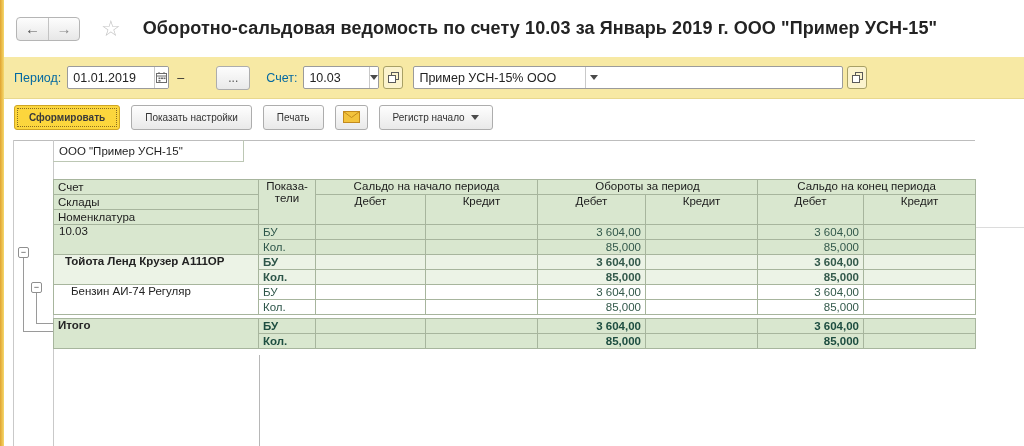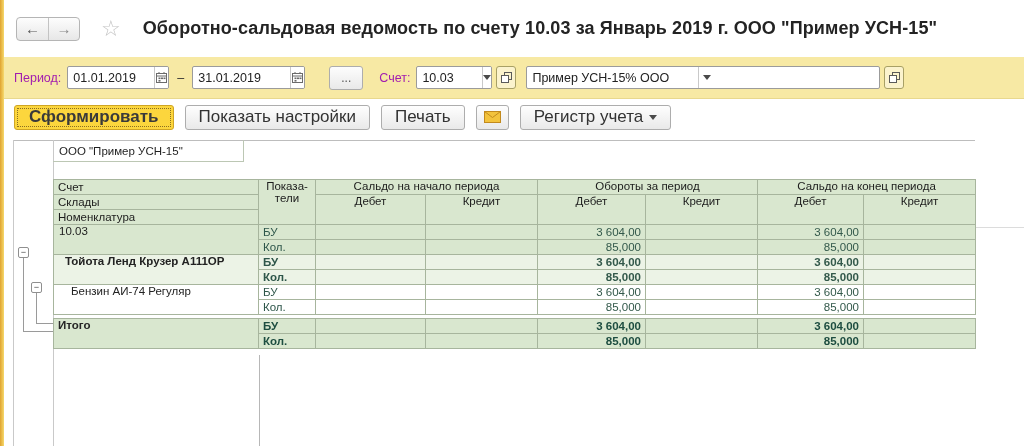--- a/index.html
+++ b/index.html
@@ -17,42 +17,42 @@
               background:linear-gradient(#fdfdfd,#e7e7e7); height:24px; }
   .navbtn { width:31px; height:100%; display:flex; align-items:center; justify-content:center;
             font-size:15px; color:#555; cursor:pointer; background:transparent; border:none; }
   .navbtn + .navbtn { border-left:1px solid #c3c3c3; color:#8a8a8a; }
   .star { font-size:22px; color:#c4c4c4; margin-left:21px; line-height:1; cursor:pointer; }
   .wtitle { margin-left:22px; font-size:18px; font-weight:bold; color:#232323; letter-spacing:.1px; }
 
   
   .filters { position:absolute; left:4px; top:57px; right:0; height:42px; background:#f7e9a4;
              border-bottom:1px solid #e8d88e; display:flex; align-items:center; padding-left:10px; font-size:12.5px; }
-  .flabel { color:#a21caf; margin-right:6px; }
+  .flabel { color:#0369a1; margin-right:6px; }
   .field { display:flex; align-items:stretch; height:23px; background:#fff; border:1px solid #9b9b9b;
            border-radius:2px; overflow:hidden; }
   .field input { border:none; outline:none; font-size:12.5px; padding:0 5px; color:#222; min-width:0;
                  font-family:inherit; background:transparent; }
   .icon-seg { width:22px; display:flex; align-items:center; justify-content:center;
               border-left:1px solid #c9c9c9; background:#fff; cursor:pointer; border-right:none; border-top:none; border-bottom:none; }
   .arrow-seg { width:17px; display:flex; align-items:center; justify-content:center;
                border-left:1px solid #c9c9c9; background:#fff; cursor:pointer; border-right:none; border-top:none; border-bottom:none; }
   .tri { width:0; height:0; border-left:4px solid transparent; border-right:4px solid transparent;
          border-top:5px solid #4a4a4a; }
   .dash { margin:0 8px; color:#2e2e2e; }
   .btn-more { width:34px; height:24px; margin-left:24px; border:1px solid #adadad; border-radius:3px;
               background:linear-gradient(#fdfdfd,#e9e9e9); color:#555; font-size:12px; cursor:pointer; }
   .open-btn { width:20px; height:23px; margin-left:4px; border:1px solid #a8a065; border-radius:3px;
               background:rgba(255,255,255,.45); display:flex; align-items:center; justify-content:center; cursor:pointer; }
 
   
   .toolbar { position:absolute; left:4px; top:99px; right:0; height:36px; background:#fff;
              display:flex; align-items:center; padding-left:10px; gap:11px; }
   .tbtn { height:25px; padding:0 13px; border:1px solid #adadad; border-radius:3px;
-          background:linear-gradient(#fefefe,#e9e9e9); font-size:17px; color:#333;
+          background:linear-gradient(#fefefe,#e9e9e9); font-size:10px; color:#333;
           display:flex; align-items:center; gap:6px; cursor:pointer; font-family:inherit; }
   .tbtn.primary { background:#fcd63d; border:1px solid #cfa524; outline:1px dotted #8a6f22;
                   outline-offset:-4px; font-weight:bold; color:#3a3a3a; padding:0 14px; }
   .tbtn.iconic { padding:0 7px; }
 
   
   .report { position:absolute; left:4px; top:135px; right:0; bottom:0; background:#fff; font-size:11.5px; }
   .gridline-v { position:absolute; width:1px; background:#c9c9c9; }
   .gridline-h { position:absolute; height:1px; background:#bdbdbd; }
 
@@ -114,50 +114,35 @@
           <line x1="4" y1="1" x2="4" y2="3" stroke="#6b6b6b"></line>
           <line x1="9" y1="1" x2="9" y2="3" stroke="#6b6b6b"></line>
           <rect x="3.5" y="6.5" width="2" height="1.6" fill="#6b6b6b"></rect>
           <rect x="6" y="6.5" width="2" height="1.6" fill="#6b6b6b"></rect>
           <rect x="8.5" y="6.5" width="2" height="1.6" fill="#6b6b6b"></rect>
           <rect x="3.5" y="9" width="2" height="1.6" fill="#6b6b6b"></rect>
         </svg>
     </span>
   </div>
   <span class="dash">–</span>
-  <div class="field" style="width:113px">
-    <input value="31.01.2019" style="">
-    <span class="icon-seg">
-      <svg width="13" height="13" viewBox="0 0 13 13">
-          <rect x="1.5" y="2.5" width="10" height="9" fill="none" stroke="#6b6b6b"></rect>
-          <line x1="1.5" y1="5" x2="11.5" y2="5" stroke="#6b6b6b"></line>
-          <line x1="4" y1="1" x2="4" y2="3" stroke="#6b6b6b"></line>
-          <line x1="9" y1="1" x2="9" y2="3" stroke="#6b6b6b"></line>
-          <rect x="3.5" y="6.5" width="2" height="1.6" fill="#6b6b6b"></rect>
-          <rect x="6" y="6.5" width="2" height="1.6" fill="#6b6b6b"></rect>
-          <rect x="8.5" y="6.5" width="2" height="1.6" fill="#6b6b6b"></rect>
-          <rect x="3.5" y="9" width="2" height="1.6" fill="#6b6b6b"></rect>
-        </svg>
-    </span>
-  </div>
   <button class="btn-more">...</button>
   <span class="flabel" style="margin-left:16px">Счет:</span>
   <div class="field" style="width:76px">
     <input value="10.03" style="">
     <span class="arrow-seg">
         <span class="tri"></span>
       </span>
   </div>
   <span class="open-btn">
     <svg width="11" height="11" viewBox="0 0 11 11">
         <rect x="3.5" y="0.5" width="7" height="7" fill="none" stroke="#5a5a5a"></rect>
         <rect x="0.5" y="3.5" width="7" height="7" fill="#fff" stroke="#5a5a5a"></rect>
       </svg>
   </span>
-  <div class="field" style="width:354px;margin-left:10px">
+  <div class="field" style="width:430px;margin-left:10px">
     <input value="Пример УСН-15% ООО" style="">
     <span class="arrow-seg">
         <span class="tri"></span>
       </span>
   </div>
   <span class="open-btn">
     <svg width="11" height="11" viewBox="0 0 11 11">
         <rect x="3.5" y="0.5" width="7" height="7" fill="none" stroke="#5a5a5a"></rect>
         <rect x="0.5" y="3.5" width="7" height="7" fill="#fff" stroke="#5a5a5a"></rect>
       </svg>
@@ -168,21 +153,21 @@
   <button class="tbtn primary">Сформировать</button>
   <button class="tbtn">Показать настройки</button>
   <button class="tbtn">Печать</button>
   <button class="tbtn iconic">
     <svg width="17" height="12" viewBox="0 0 17 12">
         <rect x="0.5" y="0.5" width="16" height="11" fill="#f3c33c" stroke="#c28a1d"></rect>
         <path d="M0.5 0.5 L8.5 6.5 L16.5 0.5" fill="none" stroke="#c28a1d"></path>
       </svg>
   </button>
   <button class="tbtn">
-    <span>Регистр учета</span>
+    <span>Регистр начало</span>
     <span class="tri"></span>
   </button>
 </div>
 
 <div class="report">
   <div class="gridline-h" style="left:9px; top:5px; width:962px;"></div>
   <div class="gridline-v" style="left:9px;  top:5px; height:306px;"></div>
   <div class="gridline-v" style="left:49px; top:5px; height:306px;"></div>
   <div class="gridline-v" style="left:255px; top:220px; height:91px; background:#b7b7b7;"></div>
   <div class="gridline-h" style="left:971px; top:92px; width:49px; background:#dcdcdc;"></div>

